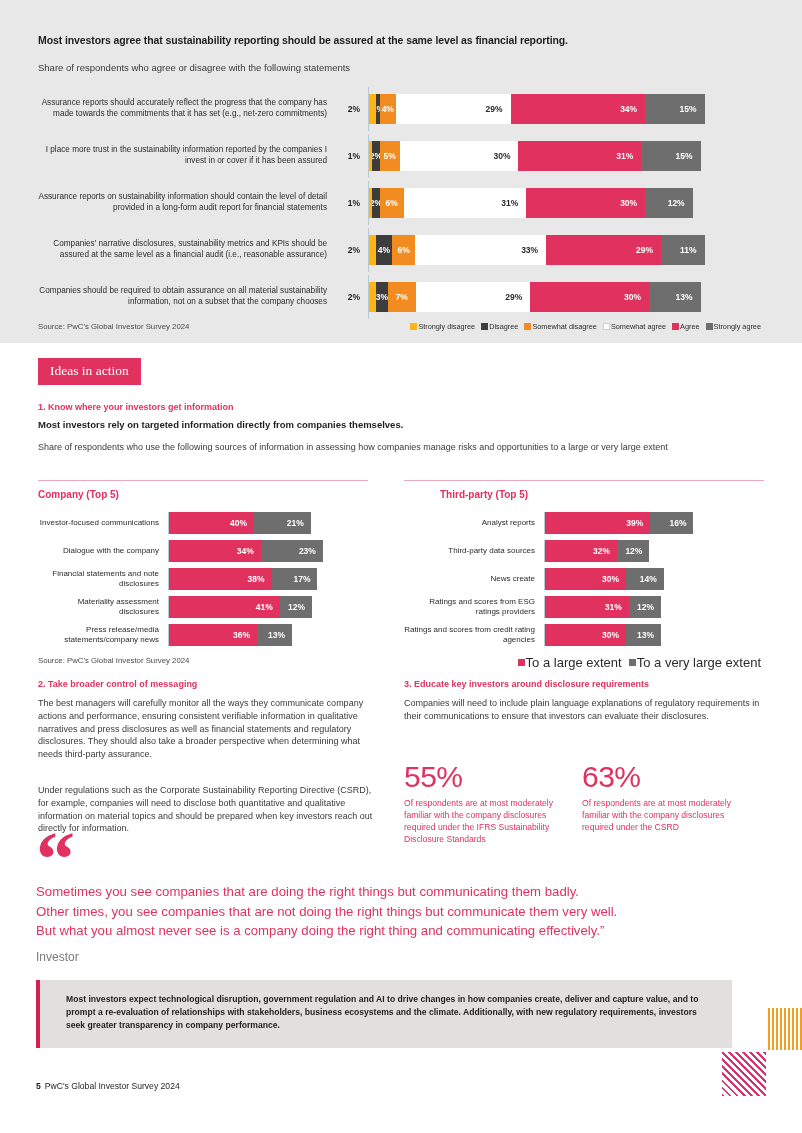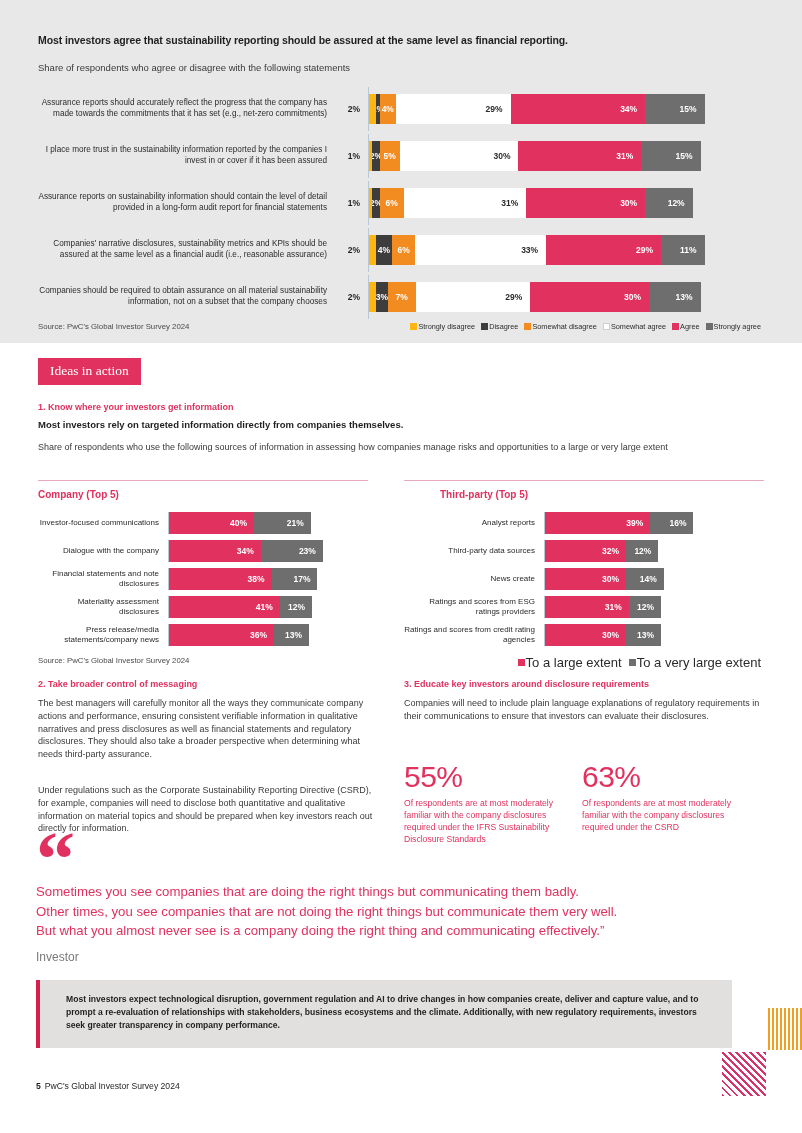--- a/index.html
+++ b/index.html
@@ -245,37 +245,37 @@
     <div class="mc-row">
       <div class="mc-label" style="width: 130px;">Materiality assessment disclosures</div>
       <div class="mc-bars">
         <div class="mc-seg large" style="width: 110.7px;">41%</div>
         <div class="mc-seg vlarge" style="width: 32.4px;">12%</div>
       </div>
     </div>
     <div class="mc-row">
       <div class="mc-label" style="width: 130px;">Press release/media statements/company news</div>
       <div class="mc-bars">
-        <div class="mc-seg large" style="width: 105px;">36%</div>
+        <div class="mc-seg large" style="width: 88px;">36%</div>
         <div class="mc-seg vlarge" style="width: 35.1px;">13%</div>
       </div>
     </div>
   </div>
 <div class="mini-chart" id="thirdparty-chart" style="left:404px; top:509px; width:360px;">
     <div class="mc-row">
       <div class="mc-label" style="width: 140px;">Analyst reports</div>
       <div class="mc-bars">
         <div class="mc-seg large" style="width: 105.3px;">39%</div>
         <div class="mc-seg vlarge" style="width: 43.2px;">16%</div>
       </div>
     </div>
     <div class="mc-row">
       <div class="mc-label" style="width: 140px;">Third-party data sources</div>
       <div class="mc-bars">
-        <div class="mc-seg large" style="width: 81px;">32%</div>
+        <div class="mc-seg large" style="width: 72px;">32%</div>
         <div class="mc-seg vlarge" style="width: 32.4px;">12%</div>
       </div>
     </div>
     <div class="mc-row">
       <div class="mc-label" style="width: 140px;">News create</div>
       <div class="mc-bars">
         <div class="mc-seg large" style="width: 81px;">30%</div>
         <div class="mc-seg vlarge" style="width: 37.8px;">14%</div>
       </div>
     </div>

